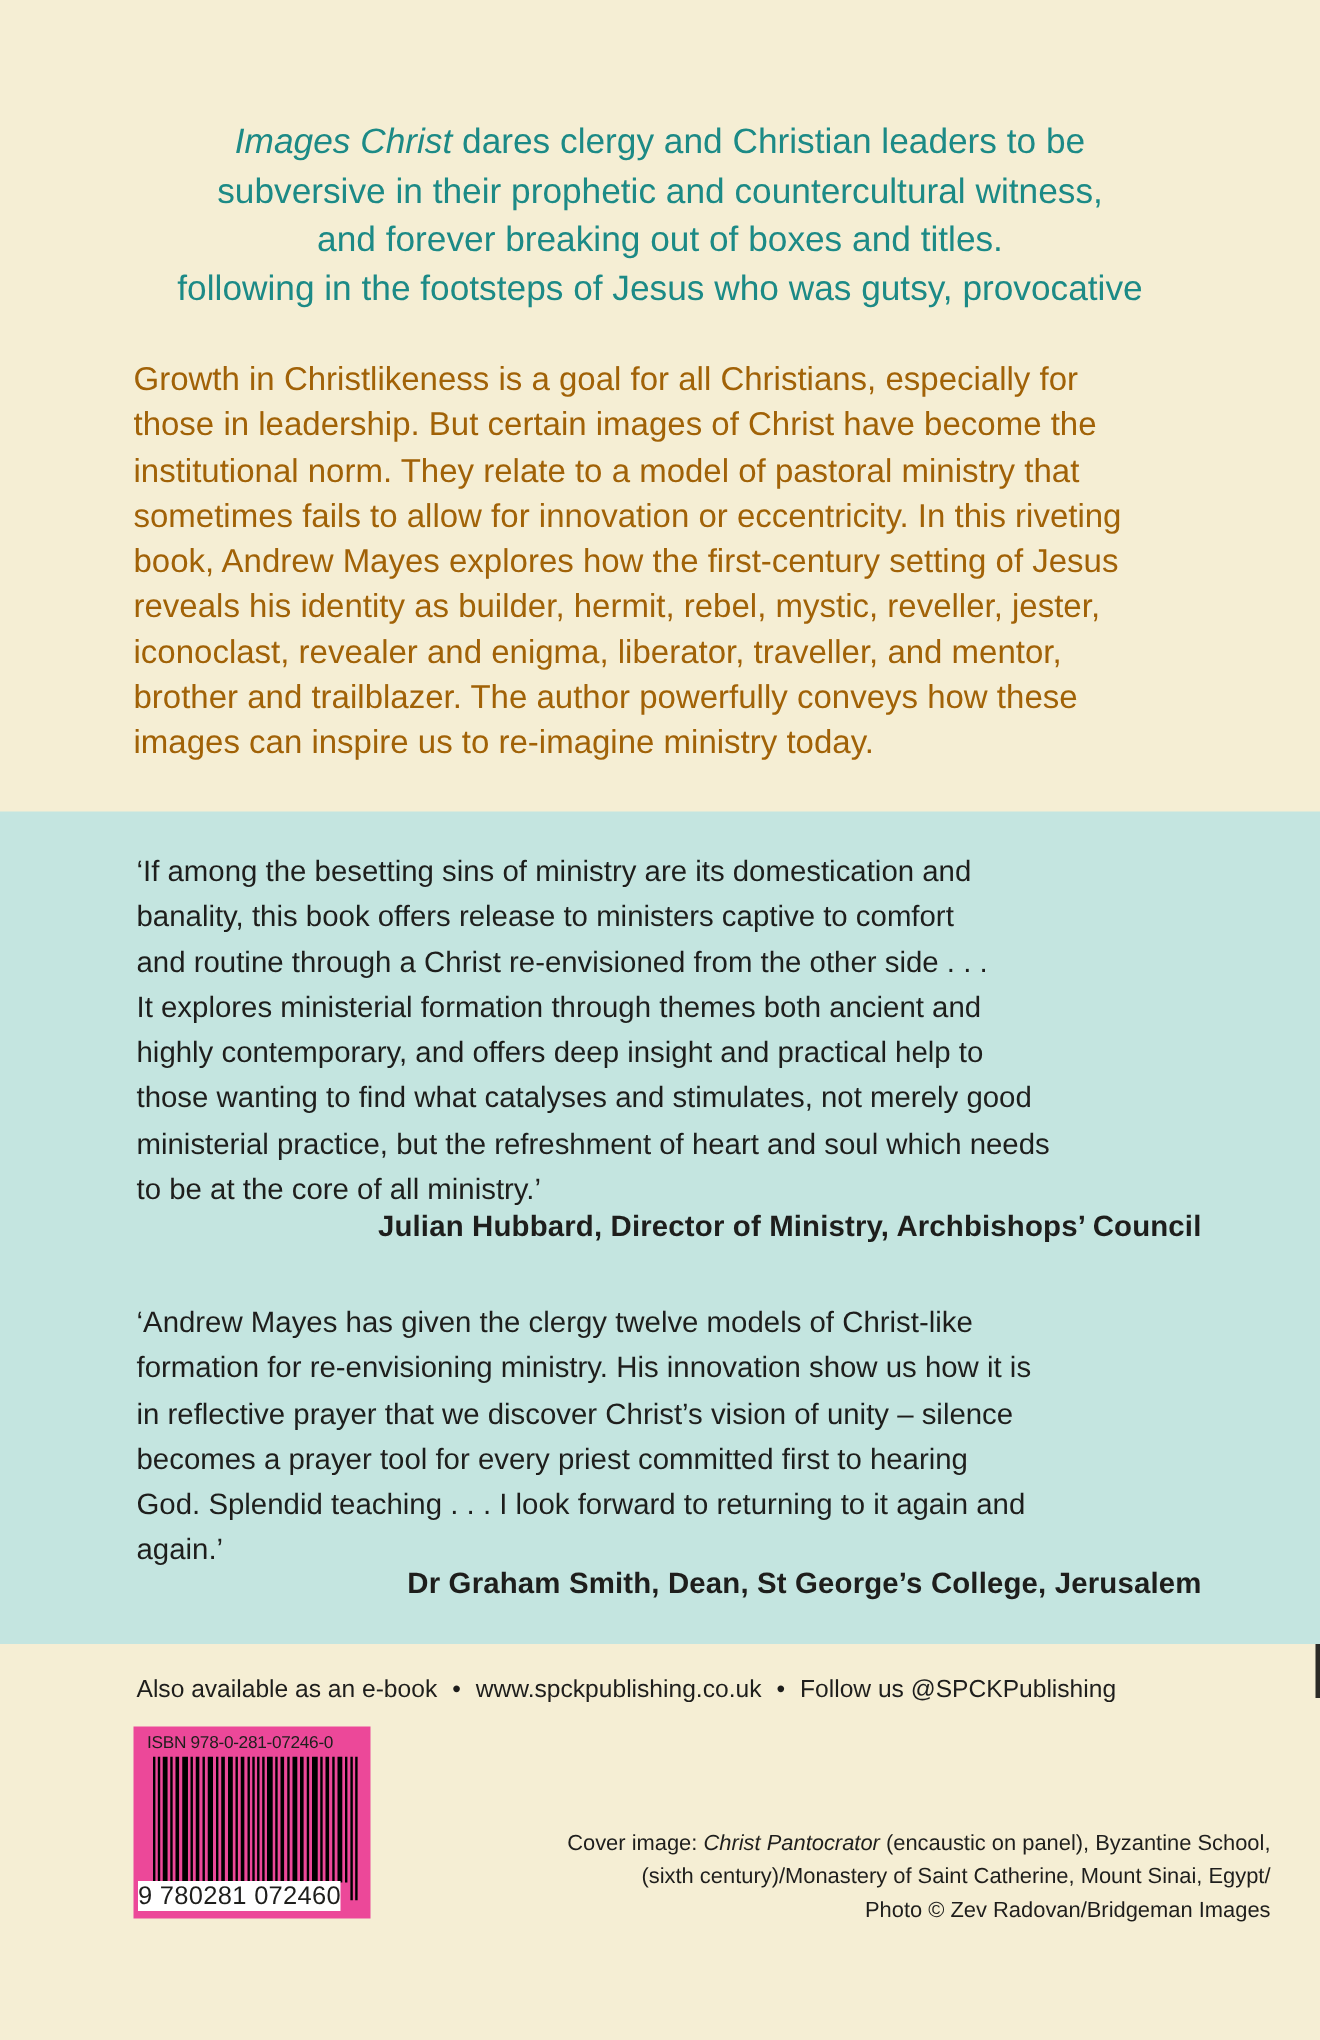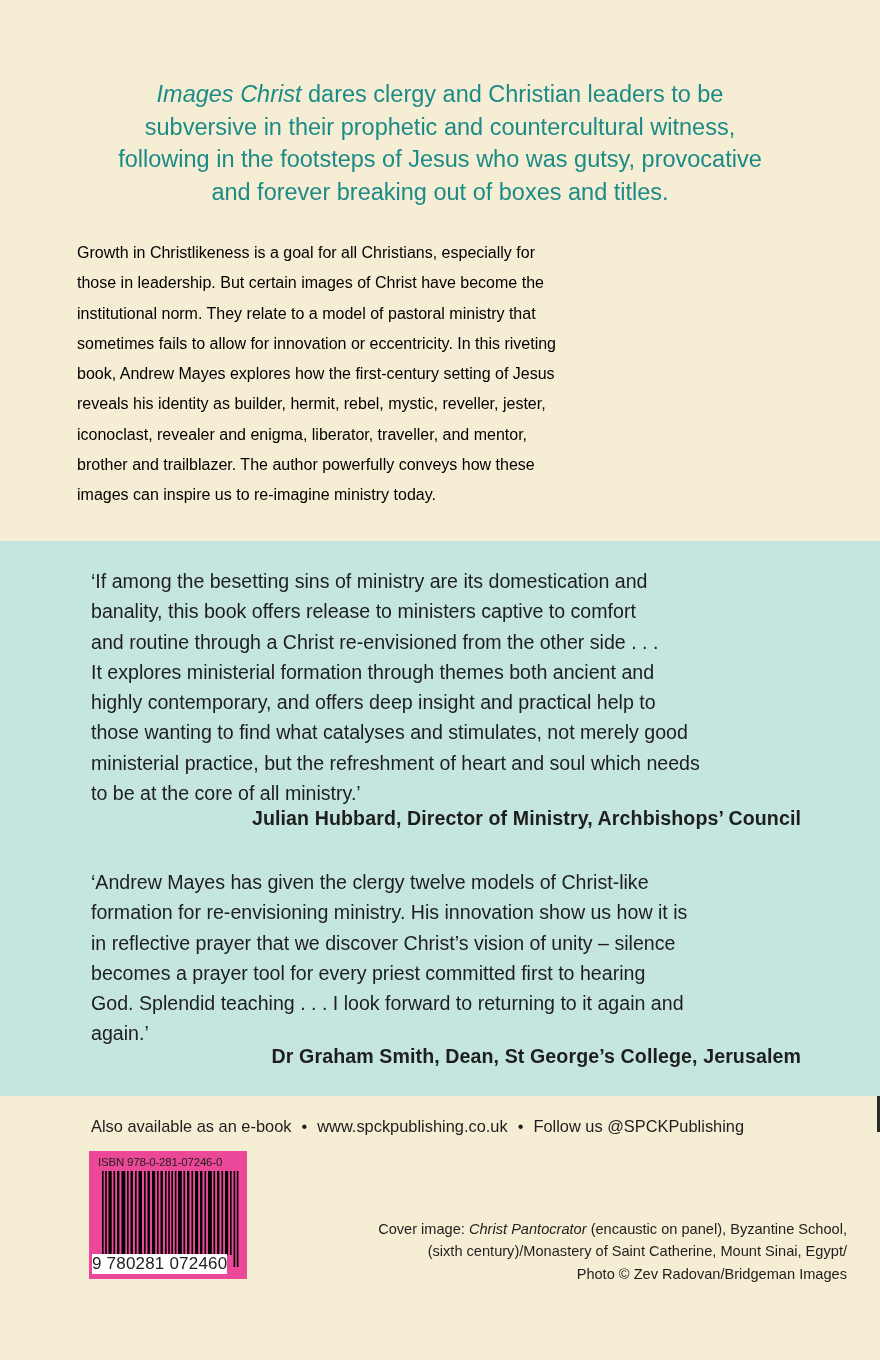--- a/index.html
+++ b/index.html
@@ -8,22 +8,22 @@
       background: #f5eed4;
       font-family: "Liberation Sans", "DejaVu Sans", sans-serif;
       color: #1e1e1c;
     }
     .lead {
       position: absolute; left: 60px; top: 78px; width: 760px;
       text-align: center; color: #1c8a86; font-size: 23.5px; line-height: 32.5px;
     }
     .lead em { font-style: italic; }
     .blurb {
-      position: absolute; left: 77px; top: 238px; width: 740px;
-      font-size: 16px; line-height: 30.3px; color: #000000;
+      position: absolute; left: 89px; top: 238px; width: 740px;
+      font-size: 22px; line-height: 30.3px; color: #a16207;
     }
     .blurb .ln { display: block; white-space: nowrap; }
     .teal {
       position: absolute; left: 0; top: 541px; width: 880px; height: 555px;
       background: #c4e5e0;
     }
     .quote {
       position: absolute; left: 91px; width: 740px;
       font-size: 19.6px; line-height: 30.3px;
     }
@@ -60,22 +60,22 @@
   </style>
 </head>
 <body>
 
 <div class="edge" style="top:545px;height:548px;"></div>
 <div class="edge" style="top:1096px;height:36px;"></div>
 
 <div class="lead">
   <div><em>Images Christ</em><span> dares clergy and Christian leaders to be</span></div>
   <div>subversive in their prophetic and countercultural witness,</div>
+  <div>and forever breaking out of boxes and titles.</div>
   <div>following in the footsteps of Jesus who was gutsy, provocative</div>
-  <div>and forever breaking out of boxes and titles.</div>
 </div>
 
 <div class="blurb">
   <span class="ln">Growth in Christlikeness is a goal for all Christians, especially for</span>
   <span class="ln">those in leadership. But certain images of Christ have become the</span>
   <span class="ln">institutional norm. They relate to a model of pastoral ministry that</span>
   <span class="ln">sometimes fails to allow for innovation or eccentricity. In this riveting</span>
   <span class="ln">book, Andrew Mayes explores how the first-century setting of Jesus</span>
   <span class="ln">reveals his identity as builder, hermit, rebel, mystic, reveller, jester,</span>
   <span class="ln">iconoclast, revealer and enigma, liberator, traveller, and mentor,</span>

